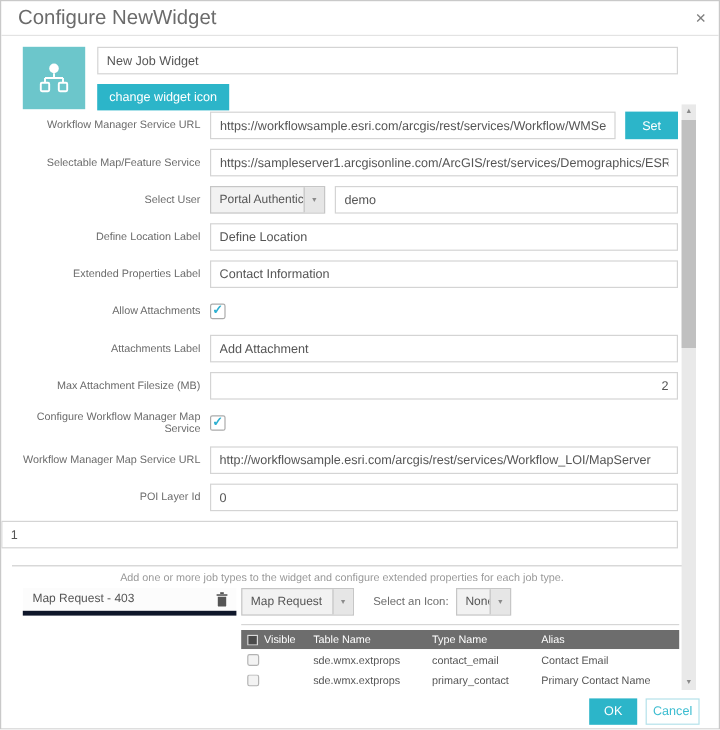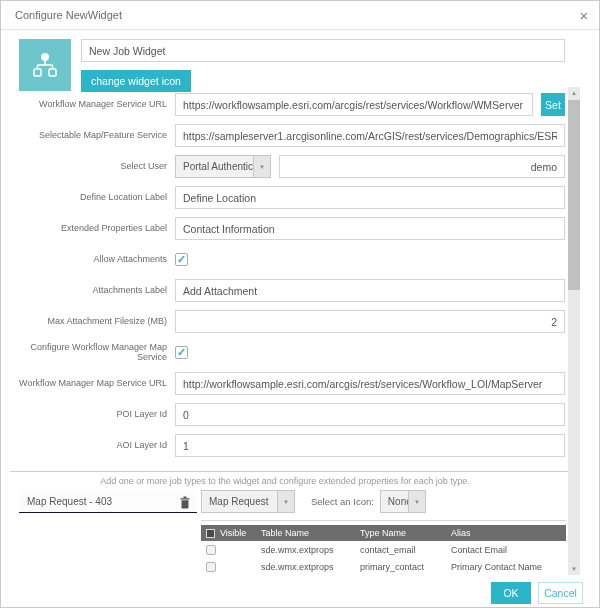--- a/index.html
+++ b/index.html
@@ -5,21 +5,21 @@
   * { box-sizing: border-box; margin: 0; padding: 0; }
   html,body { width:600px; height:608px; background:#fff; }
   body { font-family: "Liberation Sans", sans-serif; color:#555; }
 
   .dialog { position:relative; width:600px; height:608px; background:#fff;
             border:1px solid #c9c9c9; overflow:hidden; }
 
   
   .hdr { position:absolute; top:0; left:0; right:0; height:29px;
          border-bottom:1px solid #e3e3e3; display:flex; align-items:center; }
-  .hdr-title { font-size:11px; color:#6b6b6b; padding-left:14px; flex:1; }
+  .hdr-title { font-size:17px; color:#6b6b6b; padding-left:14px; flex:1; }
   .hdr-close { width:30px; text-align:center; font-size:15px; color:#808080; cursor:pointer; line-height:29px; }
 
   
   .wblock { position:absolute; top:38px; left:18px; right:34px; height:52px; }
   .wicon { position:absolute; left:0; top:0; width:52px; height:52px; background:#6cc6cb;
            display:flex; align-items:center; justify-content:center; }
   .wname { position:absolute; left:62px; top:0; right:0; height:23px; }
   .wchange { position:absolute; left:62px; top:31px; height:22px; padding:0 10px;
              background:#2cb5c9; color:#fff; font-size:10.5px; border:none; cursor:pointer; }
 
@@ -27,51 +27,51 @@
               font-family:"Liberation Sans",sans-serif; font-size:10.5px; color:#555;
               padding:0 7px; outline:none; }
   input.fin.num { text-align:right; }
 
   
   .form { position:absolute; top:92px; left:0; right:34px; }
   .frow { display:flex; align-items:center; height:23px; margin-bottom:8px; }
   .flabel { width:166px; text-align:right; font-size:9px; color:#6b6b6b;
             margin-right:8px; line-height:1.1; flex:none; }
   .fcontent { flex:1; display:flex; align-items:center; min-width:0; }
-  .btn-set { flex:none; width:24px; height:23px; margin-left:8px; background:#2cb5c9;
+  .btn-set { flex:none; width:44px; height:23px; margin-left:8px; background:#2cb5c9;
              color:#fff; border:none; font-size:10.5px; cursor:pointer; }
 
   
   .dd { display:flex; height:23px; border:1px solid #c6c6c6; background:#f2f2f2; cursor:pointer; }
   .dd .dd-txt { flex:1; font-size:10px; color:#555; line-height:21px; padding:0 7px;
                 white-space:nowrap; overflow:hidden; }
   .dd .dd-arw { flex:none; width:17px; border-left:1px solid #c6c6c6; background:#e6e6e6;
                 display:flex; align-items:center; justify-content:center;
                 font-size:6px; color:#8a8a8a; }
   .dd-user { width:96px; flex:none; }
-  .dd-user + input.fin { margin-left:8px;text-align:right; }
+  .dd-user + input.fin { margin-left:8px; }
 
   
   .cb { width:13px; height:13px; border:1px solid #ababab; background:#fff; border-radius:2px;
         display:inline-flex; align-items:center; justify-content:center; cursor:pointer; }
   .cb .tick { color:#2eb0d1; font-size:11px; font-weight:bold; line-height:1; margin-top:-1px; }
   .cb-small { width:10px; height:10px; border:1px solid #b3b3b3; background:#f3f3f3;
               border-radius:2px; display:inline-block; cursor:pointer; }
   .cb-dark { width:9px; height:9px; border:1px solid #d9d9d9; background:#4a4a4a;
              display:inline-block; cursor:pointer; }
 
   
   .divider { position:absolute; top:470px; left:9px; right:30px; border-top:1px solid #cfcfcf; }
   .help { position:absolute; top:475px; left:0; right:30px; text-align:center;
           font-size:9px; color:#999; }
   .jt-left { position:absolute; top:489px; left:18px; width:178px; }
   .btn-addjob { width:100%; height:23px; background:#2cb5c9; color:#fff; border:none;
                 font-size:10.5px; cursor:pointer; }
   .btn-addjob .plus { font-size:12px; margin-right:6px; }
-  .jt-item { height:23px; background:#fcfcfc; border-bottom:1px solid #0f172a;
+  .jt-item { height:23px; background:#fcfcfc; border-bottom:4px solid #0f172a;
              display:flex; align-items:center; padding:0 6px 0 8px; cursor:pointer;gap:32px; }
   .jt-item-label { flex:1; font-size:10px; color:#555; }
   .trash { width:12px; height:13px; display:inline-block; cursor:pointer; }
 
   .jt-right { position:absolute; top:489px; left:200px; right:33px; }
   .dd-row { display:flex; align-items:center; height:23px; }
   .dd-jobtype { width:94px; flex:none; }
   .icon-label { font-size:9.5px; color:#6b6b6b; margin-left:16px; margin-right:6px; }
   .dd-icon { width:46px; flex:none; }
   .tbl-topline { border-top:1px solid #d6d6d6; margin-top:7px; }
@@ -209,21 +209,20 @@
     </div>
 
     <div class="frow">
       <div class="flabel">POI Layer Id</div>
       <div class="fcontent">
         <input class="fin" value="0" style="">
       </div>
     </div>
 
     <div class="frow">
-      <div class="flabel">AOI Layer Id</div>
       <div class="fcontent">
         <input class="fin" value="1" style="">
       </div>
     </div>
 
   </div>
 
   <div class="divider"></div>
   <div class="help">Add one or more job types to the widget and configure extended properties for each job type.</div>
 

